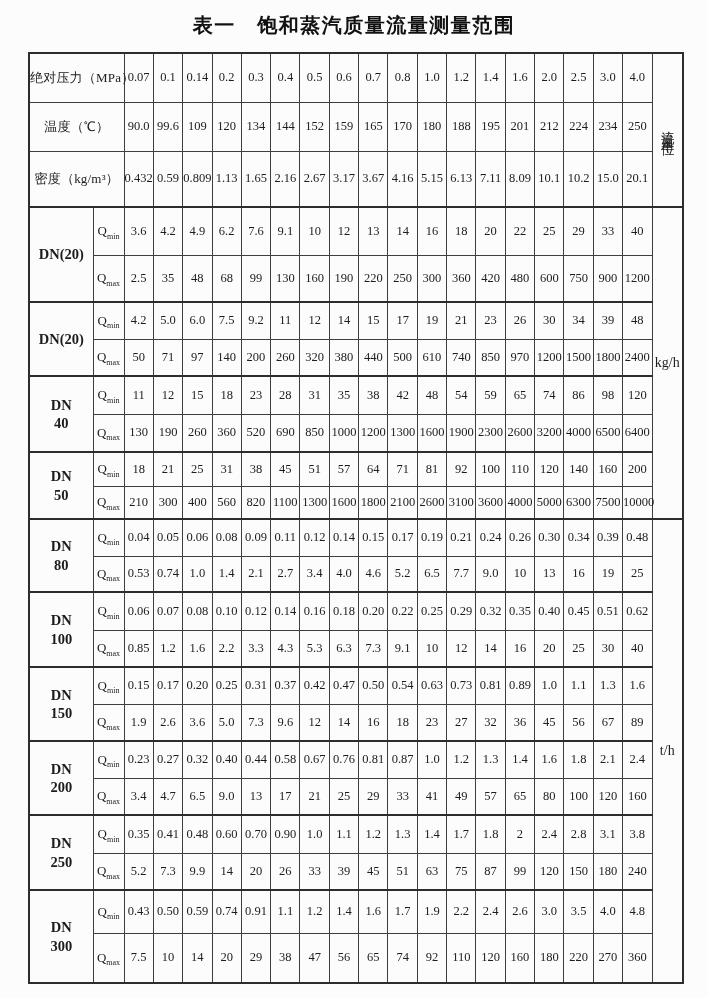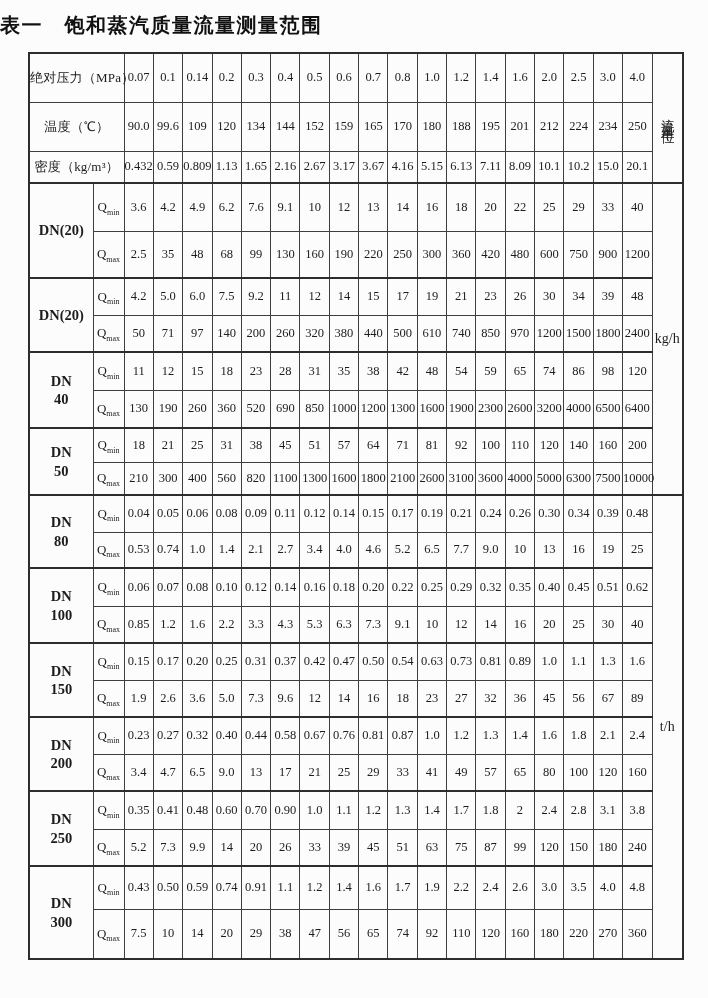--- a/index.html
+++ b/index.html
@@ -1,21 +1,21 @@
 <!DOCTYPE html>
 <html><head>
 <meta charset="utf-8">
 <style>
   html,body{margin:0;padding:0;background:#e9e9e9;}
   .page{
     width:708px;height:998px;background:#fcfcfc;position:relative;
     font-family:"Liberation Serif", serif;color:#1c1c1c;overflow:hidden;box-sizing:border-box;
   }
   .title{
-    padding-top:12px;
+    padding-top:12px;text-align:center;
     font-family:Liberation Sans, sans-serif;font-weight:bold;
     font-size:20px;letter-spacing:1.5px;color:#111;
   }
   table.steam{
     border-collapse:collapse;table-layout:fixed;width:656px;
     margin:13px 0 0 28px;border:2px solid #2d2d2d;
   }
   table.steam td{
     border:1px solid #3e3e3e;text-align:center;vertical-align:middle;
     padding:0;white-space:nowrap;overflow:visible;
@@ -99,21 +99,21 @@
           <td class="val">170</td>
           <td class="val">180</td>
           <td class="val">188</td>
           <td class="val">195</td>
           <td class="val">201</td>
           <td class="val">212</td>
           <td class="val">224</td>
           <td class="val">234</td>
           <td class="val">250</td>
         </tr>
-        <tr style="height: 32px; border-radius: 22px;">
+        <tr style="height: 56px; border-radius: 22px;">
           <td class="lab" colspan="2">密度（kg/m³）</td>
           <td class="val">0.432</td>
           <td class="val">0.59</td>
           <td class="val">0.809</td>
           <td class="val">1.13</td>
           <td class="val">1.65</td>
           <td class="val">2.16</td>
           <td class="val">2.67</td>
           <td class="val">3.17</td>
           <td class="val">3.67</td>

